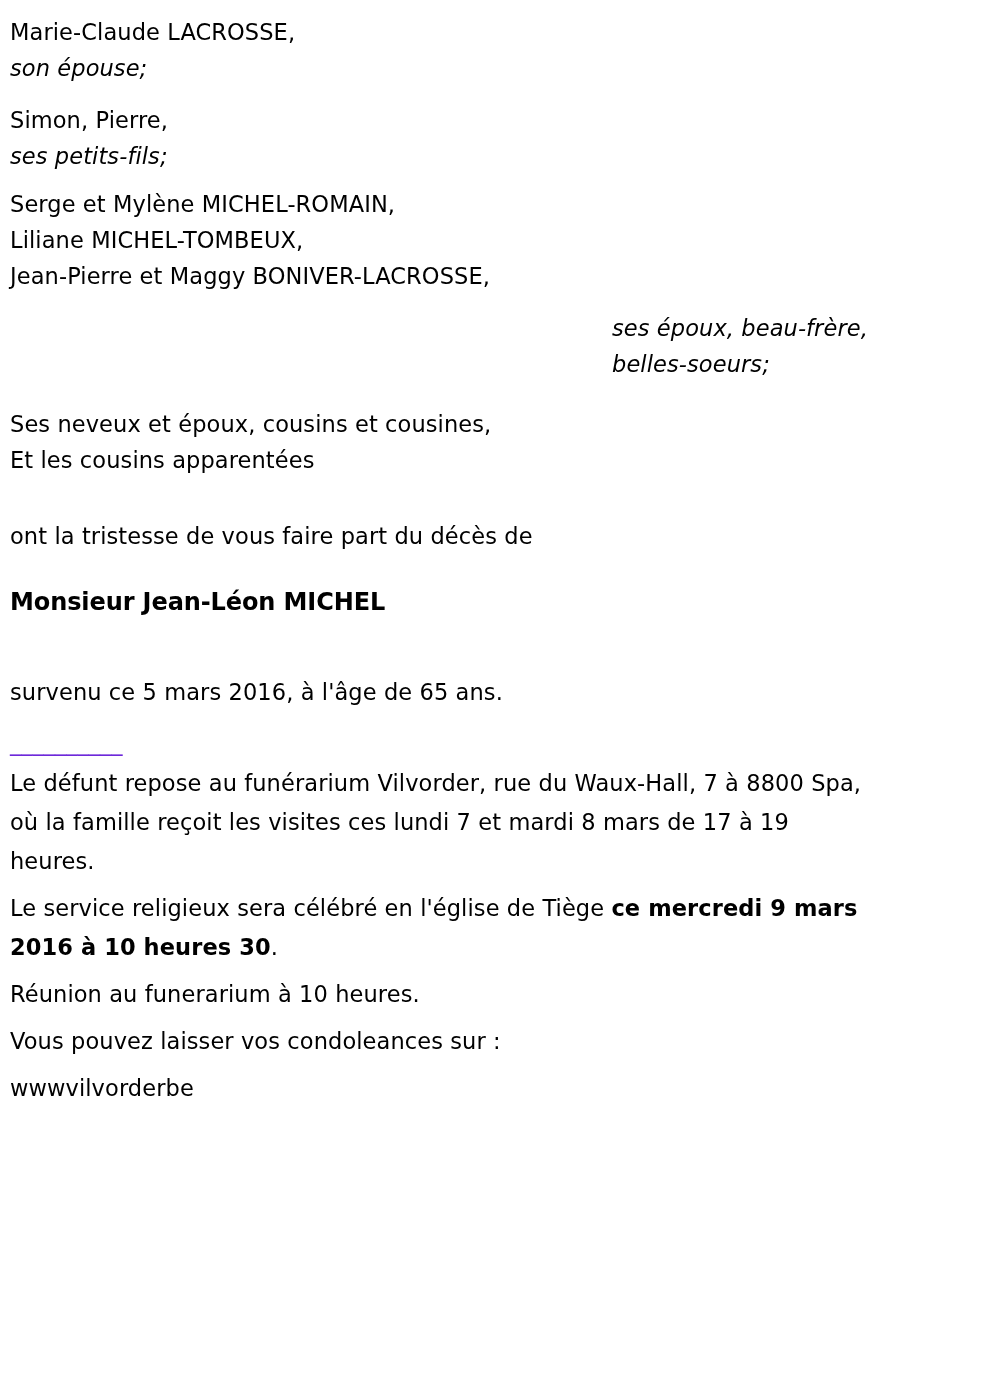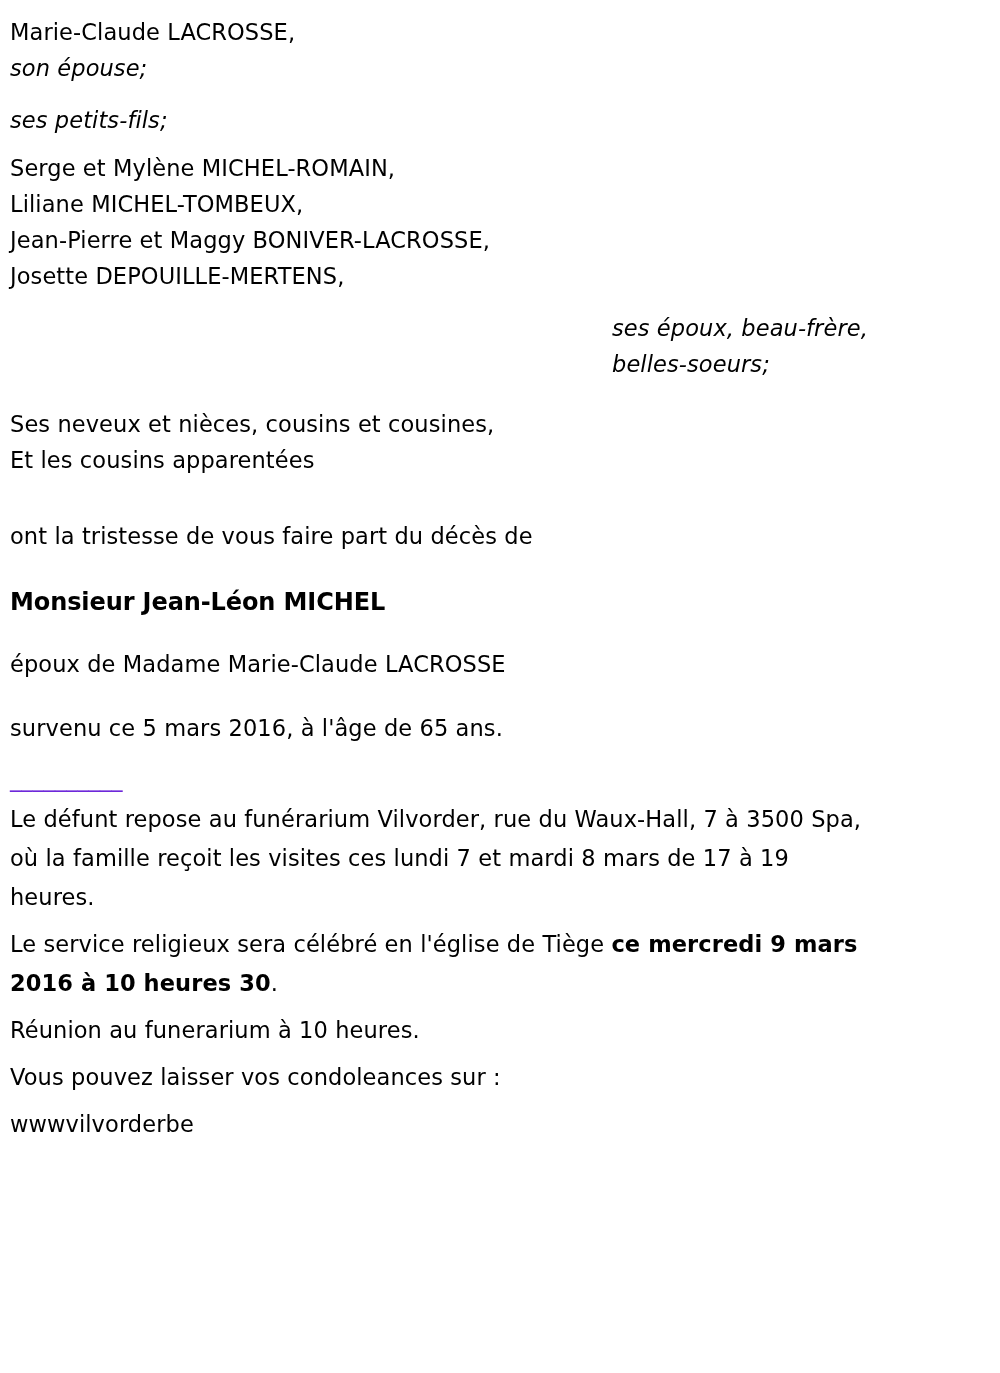--- a/index.html
+++ b/index.html
@@ -104,68 +104,69 @@
       </div>
       <div class="relation">son épouse;</div>
     </div>
 
     <div class="gap-8"></div>
 
 
     <div class="gap-8"></div>
 
     <div class="row">
+      <div class="names">
+        <div class="line">Simon, Pierre,</div>
+      </div>
       <div class="relation">ses petits-fils;</div>
     </div>
 
     <div class="gap-12"></div>
 
     <div class="row">
       <div class="names">
         <div class="line">Serge et Mylène MICHEL-ROMAIN,</div>
         <div class="line">Liliane MICHEL-TOMBEUX,</div>
         <div class="line">Jean-Pierre et Maggy BONIVER-LACROSSE,</div>
-        <div class="line">Josette DEPOUILLE-MERTENS,</div>
       </div>
       <div class="gap-16"></div>
       <div style="display:flex; justify-content:flex-end;">
         <div class="relation rel-narrow">ses époux, beau-frère, belles-soeurs;</div>
       </div>
     </div>
 
     <div class="gap-24"></div>
 
     <div>
-      <div class="line">Ses neveux et nièces, cousins et cousines,</div>
+      <div class="line">Ses neveux et époux, cousins et cousines,</div>
       <div class="line">Et les cousins apparentées</div>
     </div>
 
     <div class="gap-40"></div>
 
     <div class="line">ont la tristesse de vous faire part du décès de</div>
 
     <div class="gap-28"></div>
 
     <div class="deceased-name">Monsieur Jean-Léon MICHEL</div>
 
     <div class="gap-24"></div>
 
-    <div class="line">époux de Madame Marie-Claude LACROSSE</div>
 
     <div class="gap-28"></div>
 
     <div class="line">survenu ce 5 mars 2016, à l'âge de 65 ans.</div>
 
     <div class="gap-20"></div>
 
     <div class="separator">__________</div>
 
     <div class="gap-8"></div>
 
-    <div class="para">Le défunt repose au funérarium Vilvorder, rue du Waux-Hall, 7 à 3500 Spa, où la famille reçoit les visites ces lundi 7 et mardi 8 mars de 17 à 19 heures.</div>
+    <div class="para">Le défunt repose au funérarium Vilvorder, rue du Waux-Hall, 7 à 8800 Spa, où la famille reçoit les visites ces lundi 7 et mardi 8 mars de 17 à 19 heures.</div>
 
     <div class="gap-8"></div>
 
     <div class="para"><span>Le service religieux sera célébré en l'église de Tiège </span><span class="strong">ce mercredi 9 mars 2016 à 10 heures 30</span><span>.</span></div>
 
     <div class="gap-8"></div>
 
     <div class="para">Réunion au funerarium à 10 heures.</div>
 
     <div class="gap-8"></div>

